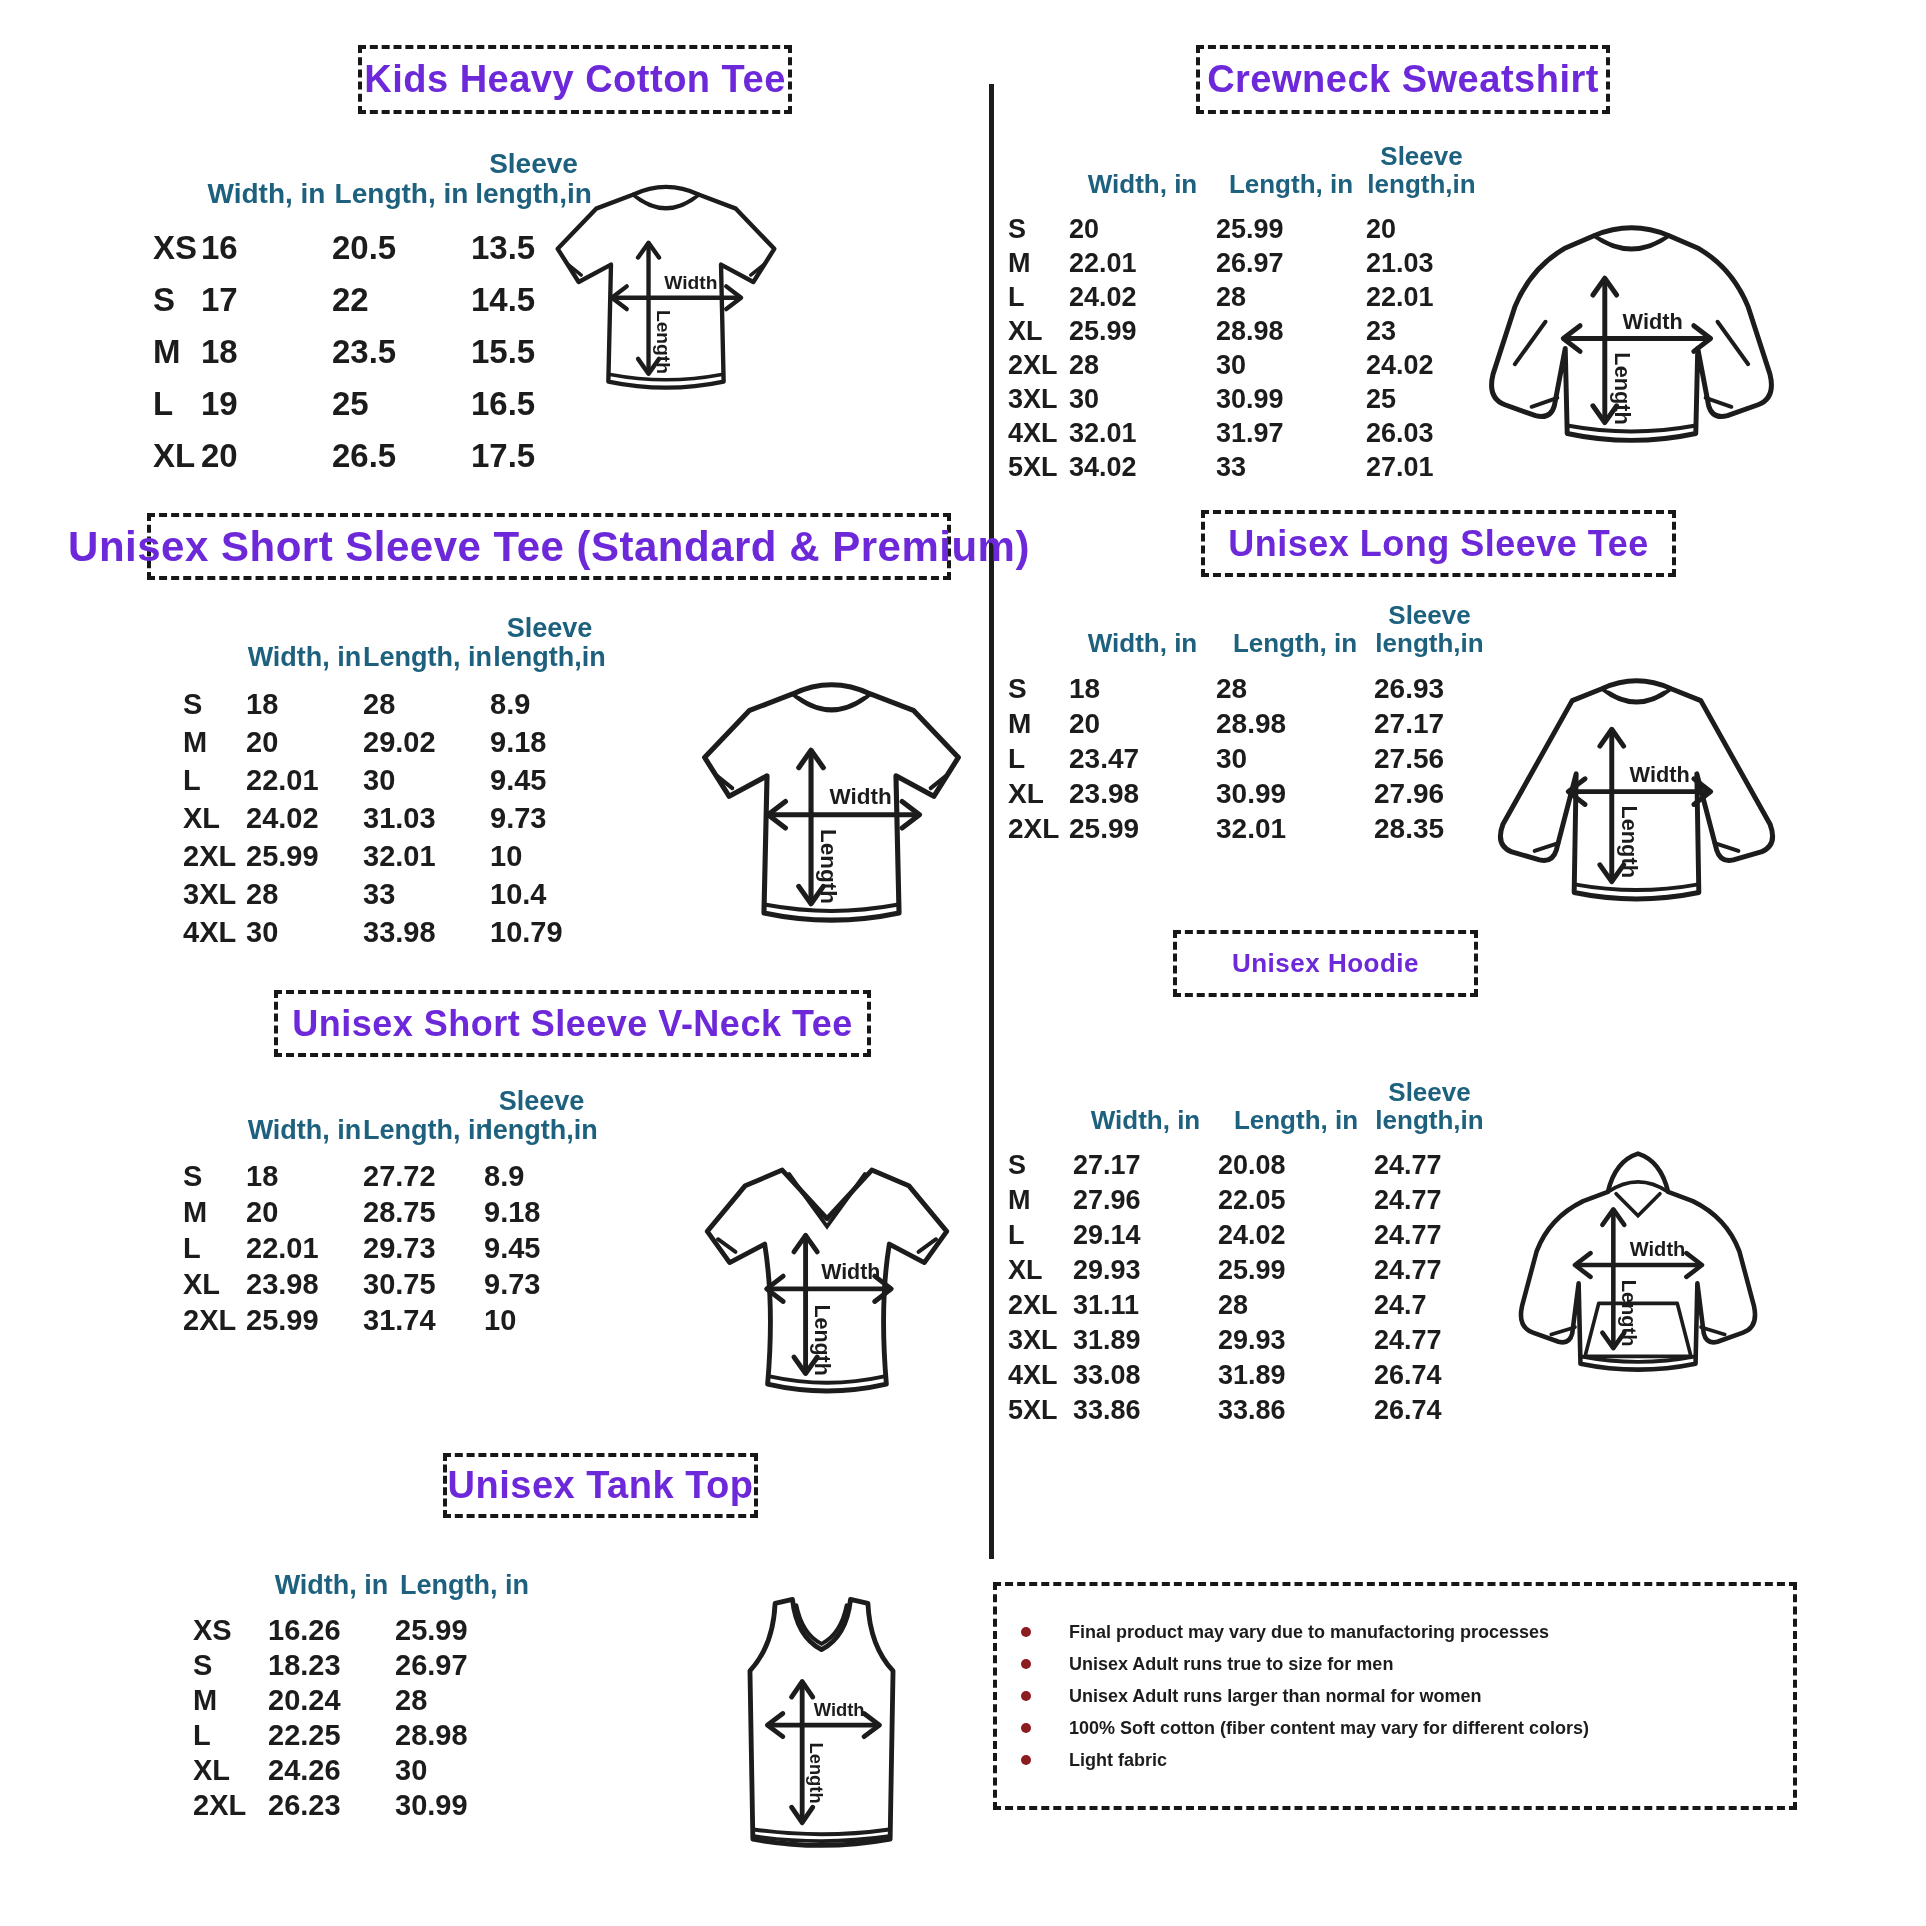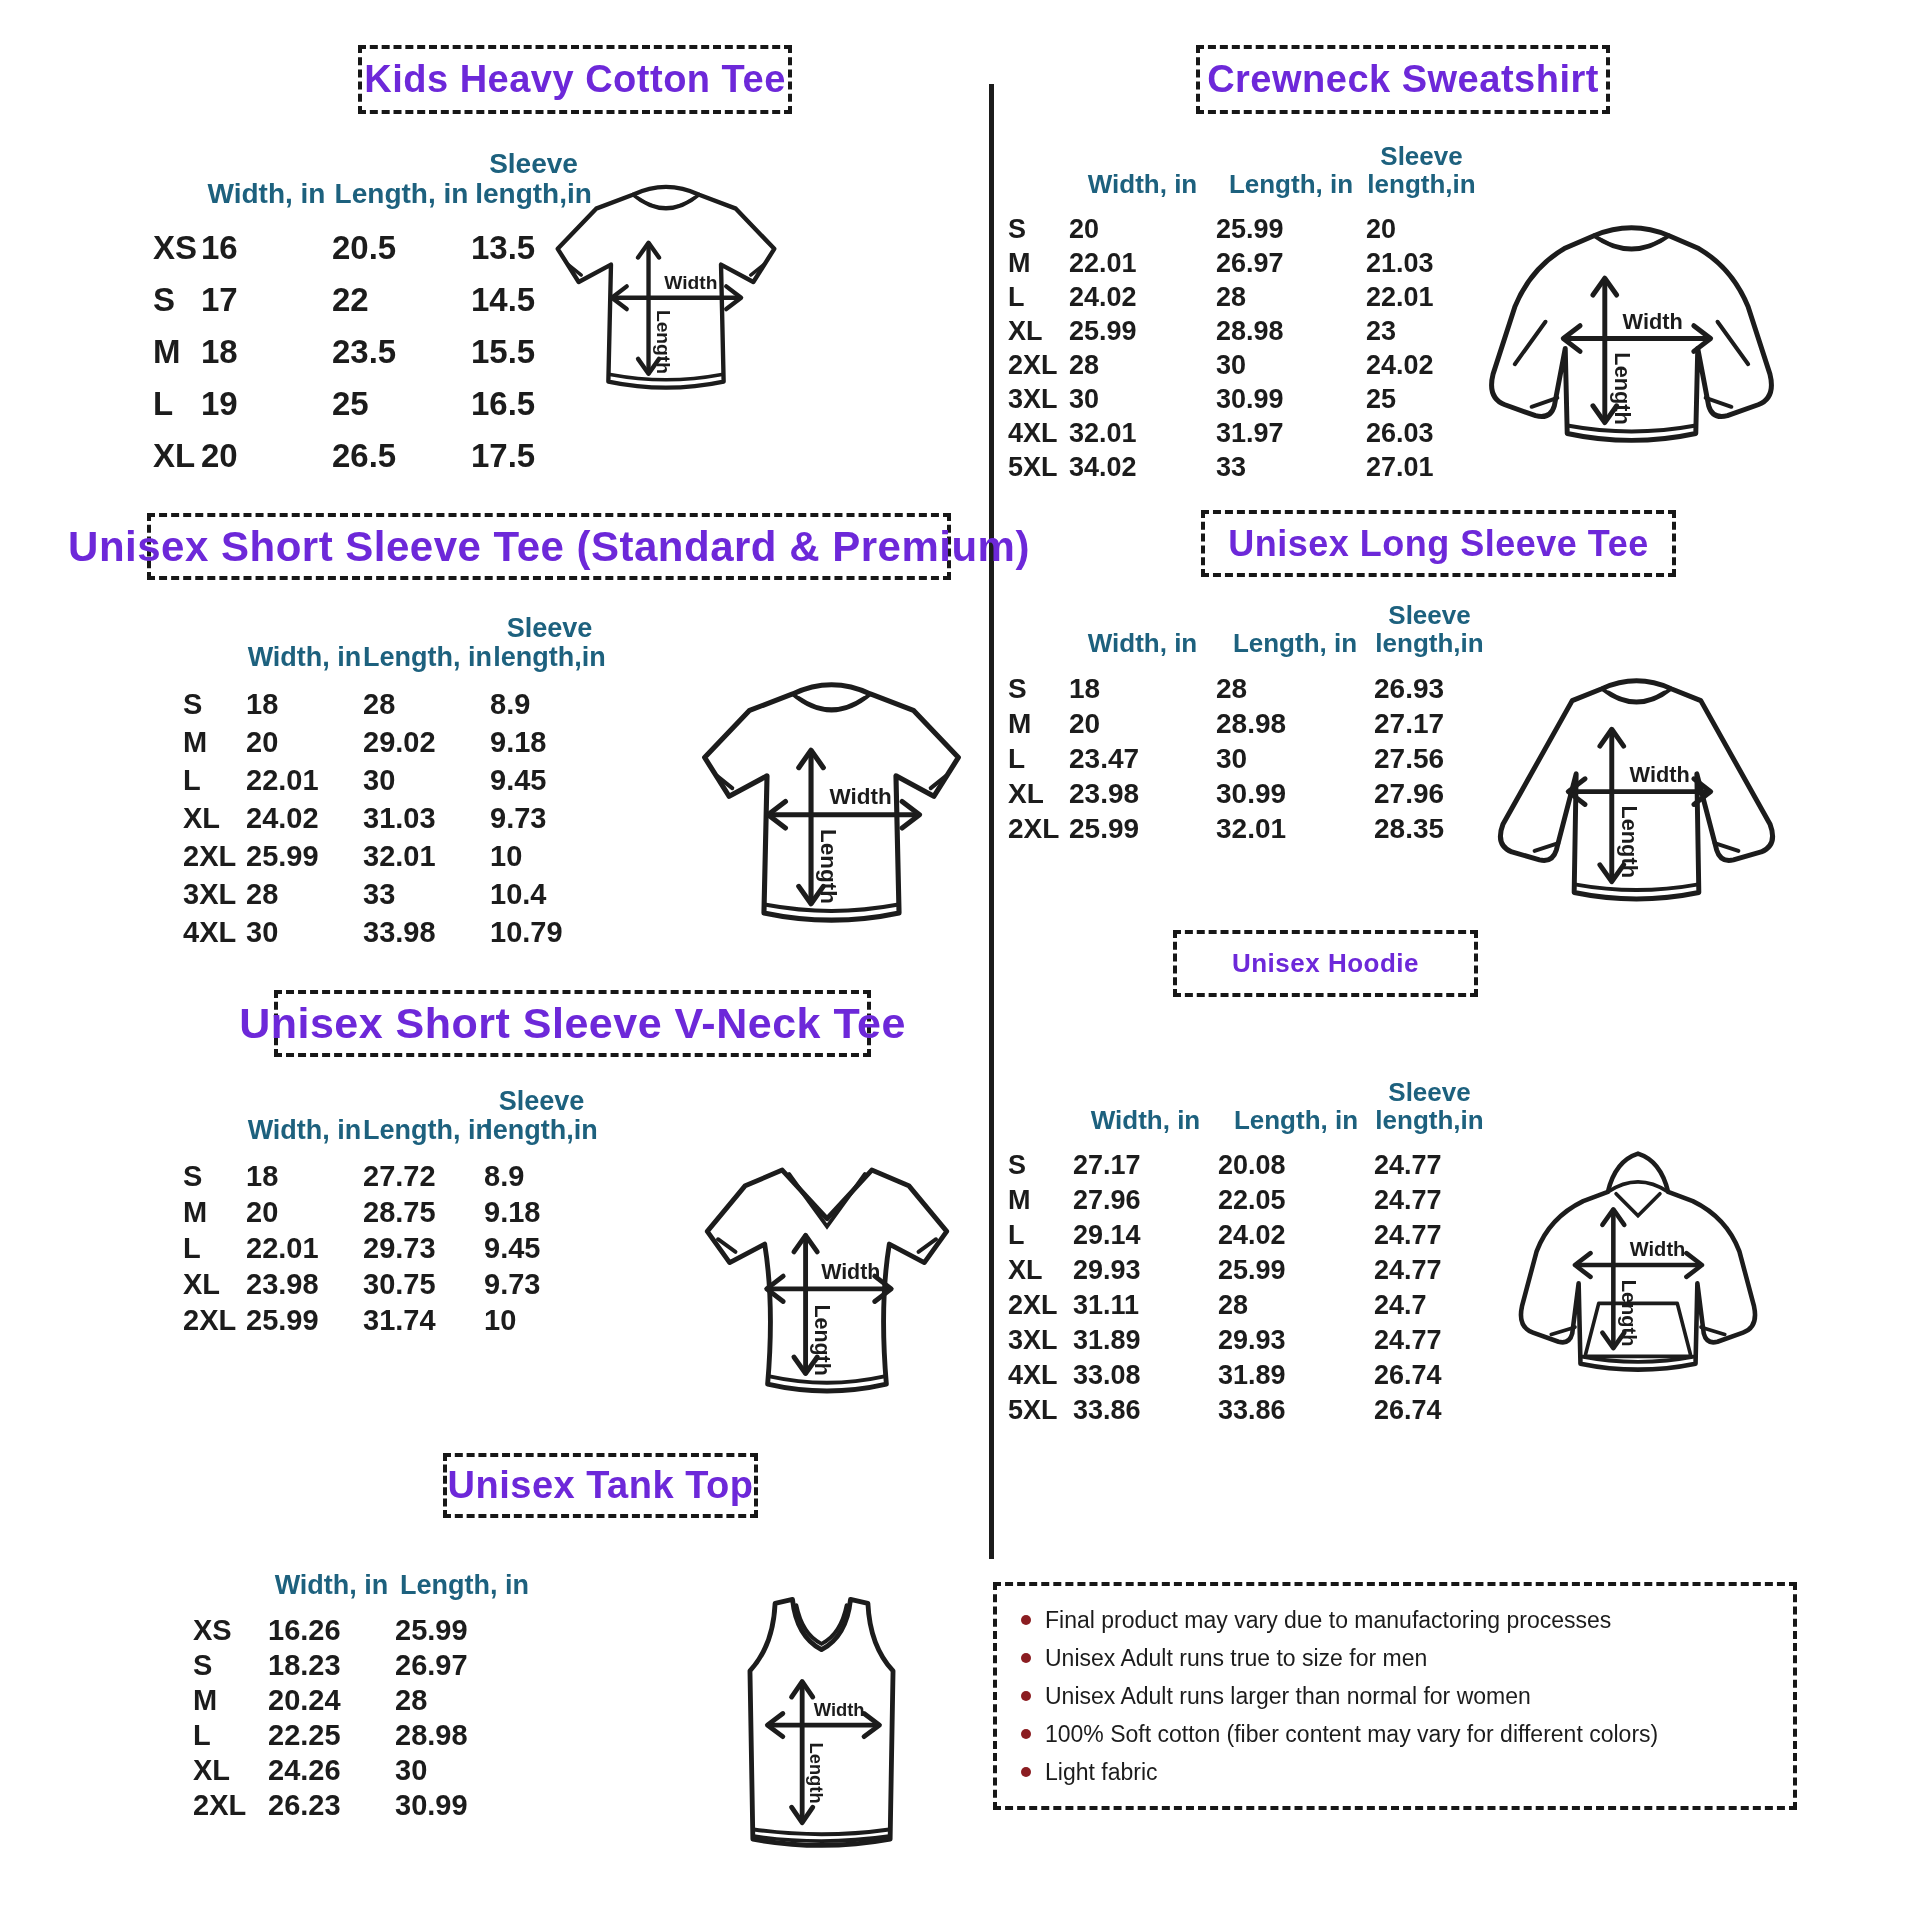--- a/index.html
+++ b/index.html
@@ -20,21 +20,21 @@
   }
   .h .l{display:block;}
   .c{font-weight:700;white-space:nowrap;font-size:var(--fs);line-height:var(--rowh);}
   .illus{position:absolute;}
   .notes{
     position:absolute;border:4px dashed #171717;box-sizing:border-box;background:#fff;
     display:flex;flex-direction:column;justify-content:center;gap:11px;padding:14px 24px;
   }
   .note-row{display:flex;align-items:center;}
   .dot{width:10px;height:10px;border-radius:50%;background:#8b1d21;margin-right:14px;flex:0 0 auto;}
-  .note-text{font-weight:400;font-size:23px;white-space:nowrap;}
+  .note-text{font-weight:700;font-size:18px;white-space:nowrap;margin-left:24px;}
   svg text{font-family:"Liberation Sans","DejaVu Sans",sans-serif;}
 </style>
 </head>
 <body>
 
 <div class="divider" style="left:989px;top:84px;width:5px;height:1475px;"></div>
 
 <div class="titlebox" style="left:358px;top:45px;width:434px;height:69px;font-size:38px;">
   <span class="title">Kids Heavy Cotton Tee</span>
 </div>
@@ -150,21 +150,21 @@
   </g>
   <g fill="none" stroke="#1c1c1c" stroke-width="5" stroke-linecap="round" stroke-linejoin="round">
     <path d="M90,150 L234,150"></path>
       <path d="M105,137 L88,150 L105,163"></path>
       <path d="M219,137 L236,150 L219,163"></path>
   </g>
   <text x="148" y="140" font-size="22" font-weight="bold" fill="#1c1c1c">Width</text>
   <text x="140" y="164" font-size="22" font-weight="bold" fill="#1c1c1c" transform="rotate(90 140 164)">Length</text>
 </svg>
 
-<div class="titlebox" style="left:274px;top:990px;width:597px;height:67px;font-size:43px;">
+<div class="titlebox" style="left:274px;top:990px;width:597px;height:67px;font-size:36px;">
   <span class="title">Unisex Short Sleeve V-Neck Tee</span>
 </div>
 <div class="table" style="left:183px;top:1067px;--rowh:36px;--fs:29px;--hfs:27px;grid-template-columns:63px 117px 121px 115px;grid-template-rows:91px;">
   <span class="h"></span>
   <span class="h">Width, in</span>
   <span class="h">Length, in</span>
   <span class="h">
       <span class="l">Sleeve</span>
       <span class="l">length,in</span>
     </span>

